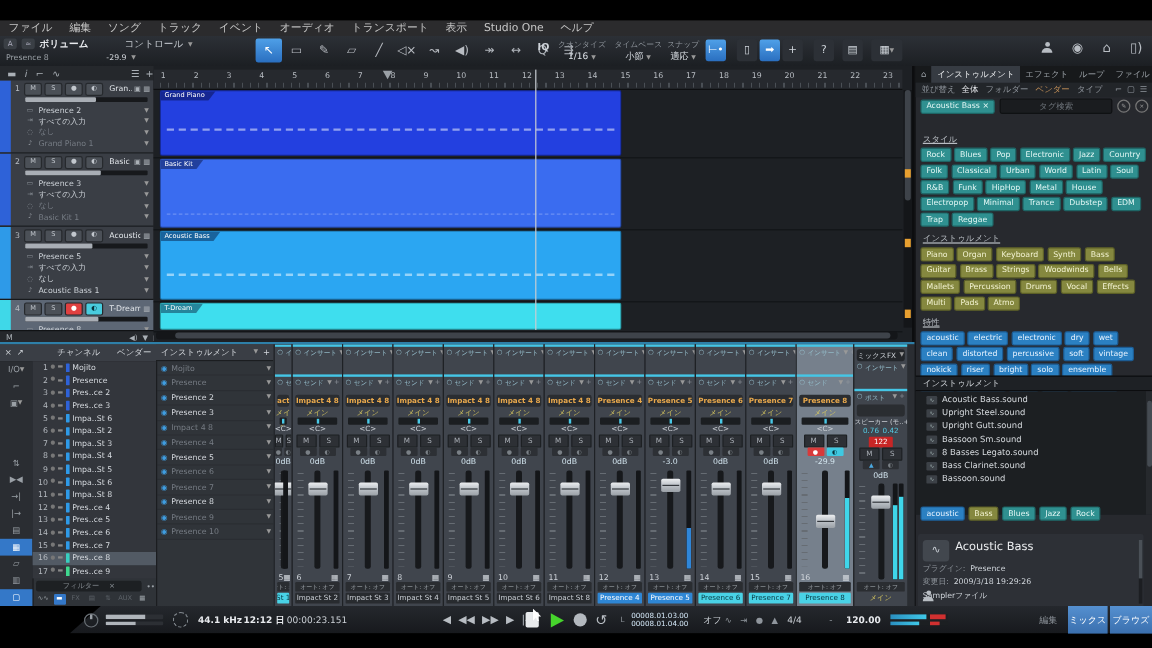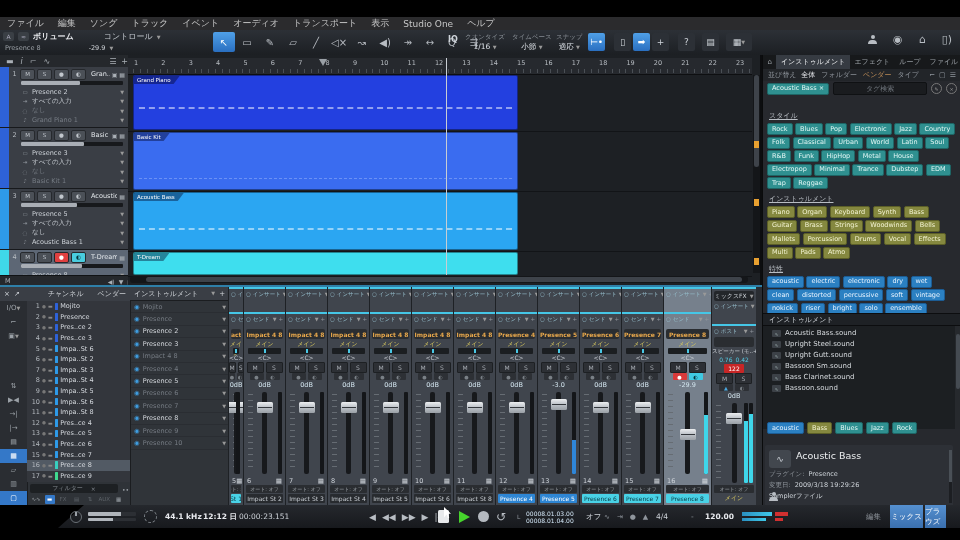--- a/index.html
+++ b/index.html
@@ -645,20 +645,24 @@
             <div class="preset-item">
               <span class="pi-ico">∿</span>
               <span>Upright Gutt.sound</span>
             </div>
             <div class="preset-item">
               <span class="pi-ico">∿</span>
               <span>Bassoon Sm.sound</span>
             </div>
             <div class="preset-item">
               <span class="pi-ico">∿</span>
+              <span>8 Basses Legato.sound</span>
+            </div>
+            <div class="preset-item">
+              <span class="pi-ico">∿</span>
               <span>Bass Clarinet.sound</span>
             </div>
             <div class="preset-item">
               <span class="pi-ico">∿</span>
               <span>Bassoon.sound</span>
             </div>
           </div>
         <div id="br-pscroll">
             <div></div>
           </div>
@@ -1540,16 +1544,16 @@
         </span>
       <span class="tempo-bar" style="height:3px">
           <span class="fill" style="width:50%"></span>
           <span class="red" style="left:68%;width:8px;"></span>
         </span>
     </div>
     <div class="tp-abs tp-txt" style="left:866px;color:#8f959c">
         <span>編集</span>
       </div>
     <div class="tp-tab" style="left:890px;width:33px">ミックス</div>
-    <div class="tp-tab" style="left:925px;width:21px">ブラウズ</div>
+    <div class="tp-tab" style="left:925px;width:35px">ブラウズ</div>
   </div>
 
 </div>
 
 </body></html>

